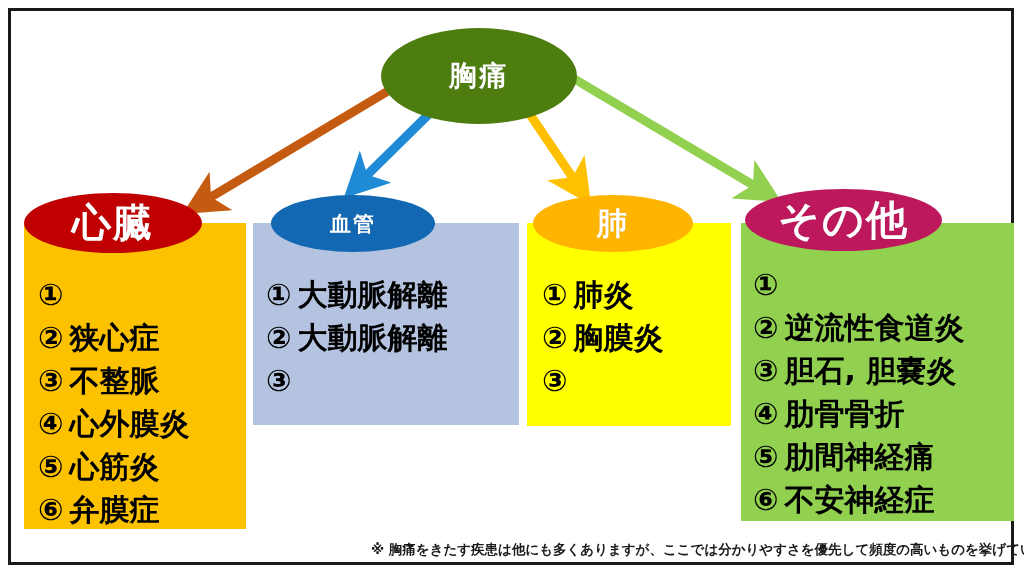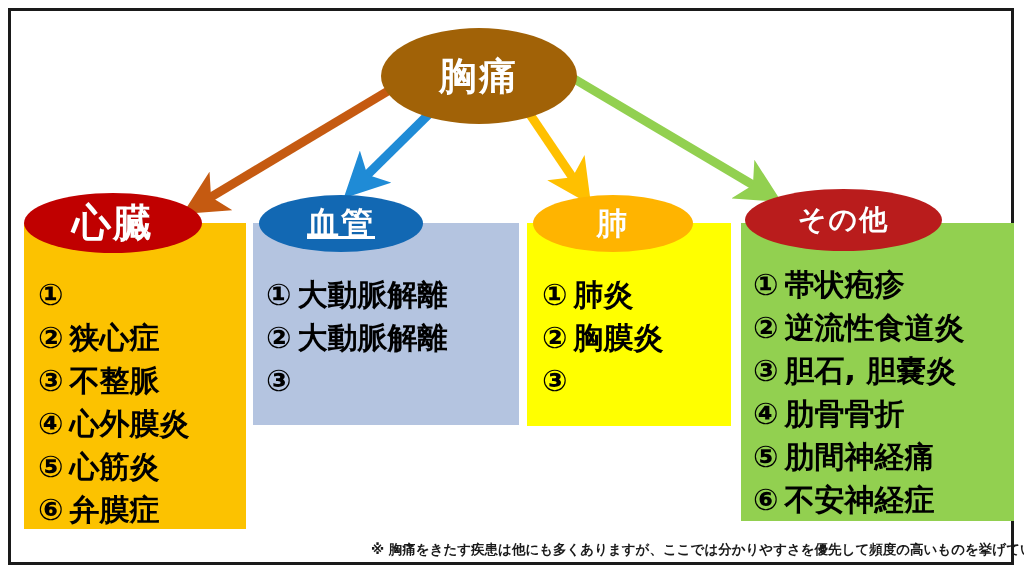--- a/index.html
+++ b/index.html
@@ -40,25 +40,25 @@
     position: absolute;
     border-radius: 50%;
     display: flex;
     align-items: center;
     justify-content: center;
     color: #ffffff;
     font-weight: bold;
     letter-spacing: 2px;
     text-shadow: 0 0 1px rgba(0,0,0,0.15);
   }
-  .node-root   { left: 370px; top: 17px;  width: 196px; height: 96px;  background: #a16207; font-size: 38px; text-align: right; }
+  .node-root   { left: 370px; top: 17px;  width: 196px; height: 96px;  background: #4d7c0f; font-size: 28px; text-align: right; }
   .node-heart  { left: 13px;  top: 182px; width: 178px; height: 60px;  background: #C00000; font-size: 39px; }
-  .node-vessel { left: 248px; top: 184px; width: 164px; height: 57px;  background: #1268B3; font-size: 32px; text-decoration: underline; }
+  .node-vessel { left: 260px; top: 184px; width: 164px; height: 57px;  background: #1268B3; font-size: 21px; }
   .node-lung   { left: 522px; top: 184px; width: 160px; height: 57px;  background: #FFB400; font-size: 31px; }
-  .node-other  { left: 734px; top: 178px; width: 197px; height: 62px;  background: #b91c1c; font-size: 28px; }
+  .node-other  { left: 734px; top: 178px; width: 197px; height: 62px;  background: #be185d; font-size: 41px; }
 
   
   .item-list {
     position: absolute;
     list-style: none;
     margin: 0;
     padding: 0;
     color: #000000;
     font-weight: bold;
     white-space: nowrap;
@@ -199,21 +199,20 @@
           <span class="num">②</span>
           <span>胸膜炎</span>
         </li>
         <li>
           <span class="num">③</span>
         </li>
       </ul>
     <ul class="item-list list-other">
         <li>
           <span class="num">①</span>
-          <span>帯状疱疹</span>
         </li>
         <li>
           <span class="num">②</span>
           <span>逆流性食道炎</span>
         </li>
         <li>
           <span class="num">③</span>
           <span>胆石, 胆嚢炎</span>
         </li>
         <li>

